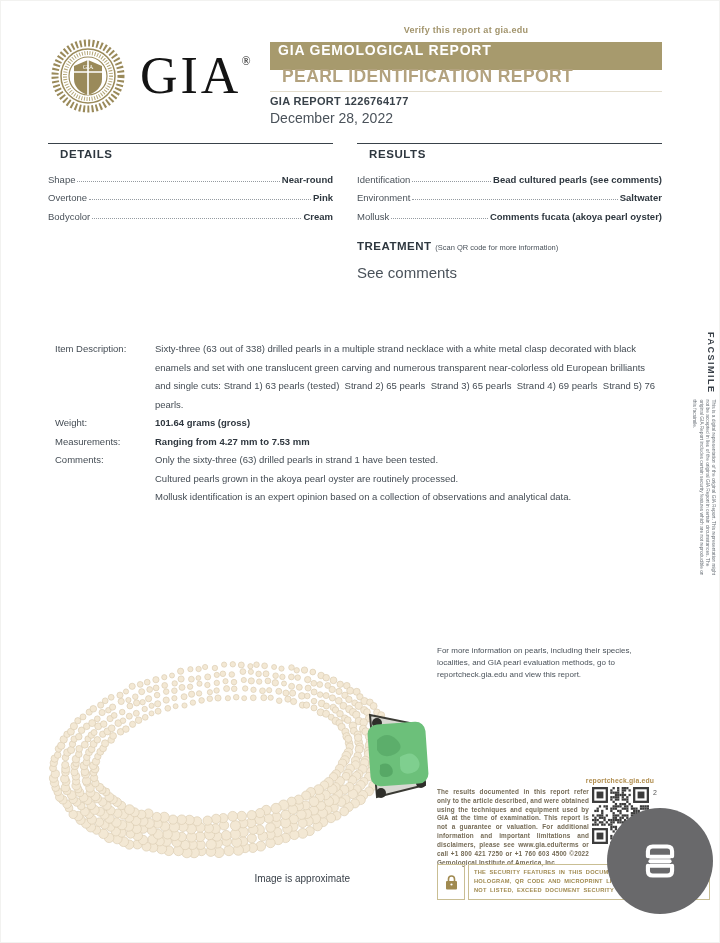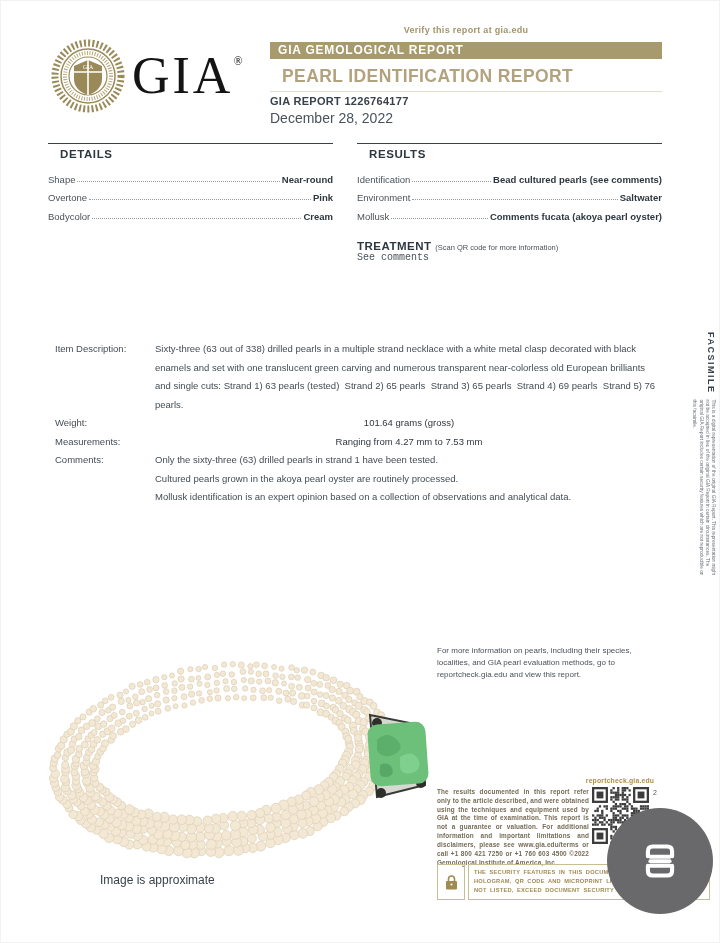--- a/index.html
+++ b/index.html
@@ -6,59 +6,59 @@
   body{
     width:720px;height:943px;position:relative;background:#ffffff;
     font-family:"Liberation Sans",sans-serif;color:#444c54;overflow:hidden;
     -webkit-font-smoothing:antialiased;
   }
   .page{position:absolute;inset:0;background:#fff;box-shadow:inset 0 0 0 1px #f2f2f0;}
 
   
   .verify{position:absolute;left:270px;top:25px;width:392px;text-align:center;
     font-size:9px;font-weight:bold;color:#a2946c;letter-spacing:.3px;}
-  .gold-bar{position:absolute;left:270px;top:42px;width:392px;height:17px;background:#a79a6d;
-    color:#fff;font-size:12px;font-weight:bold;letter-spacing:.8px;line-height:16px;padding-left:8px;box-sizing:border-box;}
+  .gold-bar{position:absolute;left:270px;top:42px;width:392px;height:28px;background:#a79a6d;
+    color:#fff;font-size:14px;font-weight:bold;letter-spacing:.8px;line-height:16px;padding-left:8px;box-sizing:border-box;}
   .report-title{position:absolute;left:270px;top:66px;font-size:17.5px;color:#b3a27e;letter-spacing:.4px;font-weight:bold;margin-left:12px;}
   .title-rule{position:absolute;left:270px;top:91px;width:392px;height:1px;background:#e3ddcd;}
   .report-number{position:absolute;left:270px;top:95px;font-size:11px;font-weight:bold;color:#39424a;letter-spacing:.3px;}
   .report-date{position:absolute;left:270px;top:110px;font-size:14px;color:#4a525a;}
 
   .logo{position:absolute;left:50px;top:36px;display:flex;align-items:center;}
-  .logo-text{font-family:"Liberation Serif",serif;font-size:52px;color:#141414;letter-spacing:3px;line-height:1;margin-left:6px;}
+  .logo-text{font-family:"Liberation Serif",serif;font-size:52px;color:#141414;letter-spacing:3px;line-height:1;margin-left:14px;}
   .logo-reg{font-size:12px;vertical-align:28px;letter-spacing:0;}
 
   
   .col{position:absolute;}
   .col-rule{height:1px;background:#39424a;margin-bottom:4px;}
   .sec-head{font-size:11.5px;font-weight:bold;color:#2e373f;letter-spacing:.6px;margin:2px 12px 6px;}
   .leader-row{display:flex;align-items:flex-end;font-size:9.5px;height:18.5px;color:#4a525a;}
   .leader-row .lbl{white-space:nowrap;}
   .leader-row .dots{flex:1;border-bottom:1px dotted #959ba1;margin:0 2px 3px;}
   .leader-row .val{white-space:nowrap;font-weight:bold;color:#2e373f;}
   .treatment-head{margin-top:18px;font-size:11.5px;font-weight:bold;color:#2e373f;letter-spacing:.5px;}
   .treatment-note{font-size:7.5px;font-weight:normal;color:#4a525a;letter-spacing:0;}
-  .treatment-val{margin-top:0;font-size:10px;color:#4a525a;font-family:Liberation Mono, monospace;}
+  .treatment-val{margin-top:12px;font-size:15px;color:#4a525a;}
 
   
   .desc{position:absolute;left:55px;top:340px;width:608px;font-size:9.5px;line-height:18.5px;color:#444c54;}
   .desc-row{display:flex;}
   .desc-row .dlbl{width:100px;flex:0 0 100px;}
   .desc-row .dval{flex:1;}
-  .bold{font-weight:normal;color:#2f373f;text-align:center;}
+  .bold{font-weight:bold;color:#2f373f;}
 
   
   .facsimile{position:absolute;left:716px;top:332px;width:248px;height:26px;
     transform:rotate(90deg);transform-origin:top left;display:flex;align-items:flex-start;gap:6px;}
   .fac-head{font-size:9px;font-weight:bold;letter-spacing:1.5px;color:#3a4149;}
   .fac-text{font-size:4.8px;line-height:1.3;color:#6b7279;flex:1;}
 
   
   .necklace{position:absolute;left:25px;top:645px;width:405px;height:225px;}
-  .img-caption{position:absolute;left:100px;top:873px;width:250px;text-align:left;font-size:12px;color:#3a4149;}
+  .img-caption{position:absolute;left:100px;top:873px;width:250px;text-align:right;font-size:10px;color:#3a4149;}
 
   
   .info-text{position:absolute;left:437px;top:645px;width:228px;font-size:8px;line-height:1.5;color:#4a525a;}
   .disclaimer{position:absolute;left:437px;top:788px;width:152px;font-size:6.4px;line-height:1.38;
     color:#746a55;font-weight:bold;letter-spacing:.15px;text-align:justify;}
   .qr-label{position:absolute;left:584px;top:777px;width:72px;text-align:center;font-size:6.8px;
     font-weight:bold;color:#b08d4e;letter-spacing:.2px;}
   .qr-box{position:absolute;left:592px;top:787px;width:57px;height:57px;}
   .qr-page{position:absolute;left:653px;top:789px;font-size:7px;color:#555;}
   .security{position:absolute;left:437px;top:864px;width:273px;height:36px;display:flex;gap:3px;}

